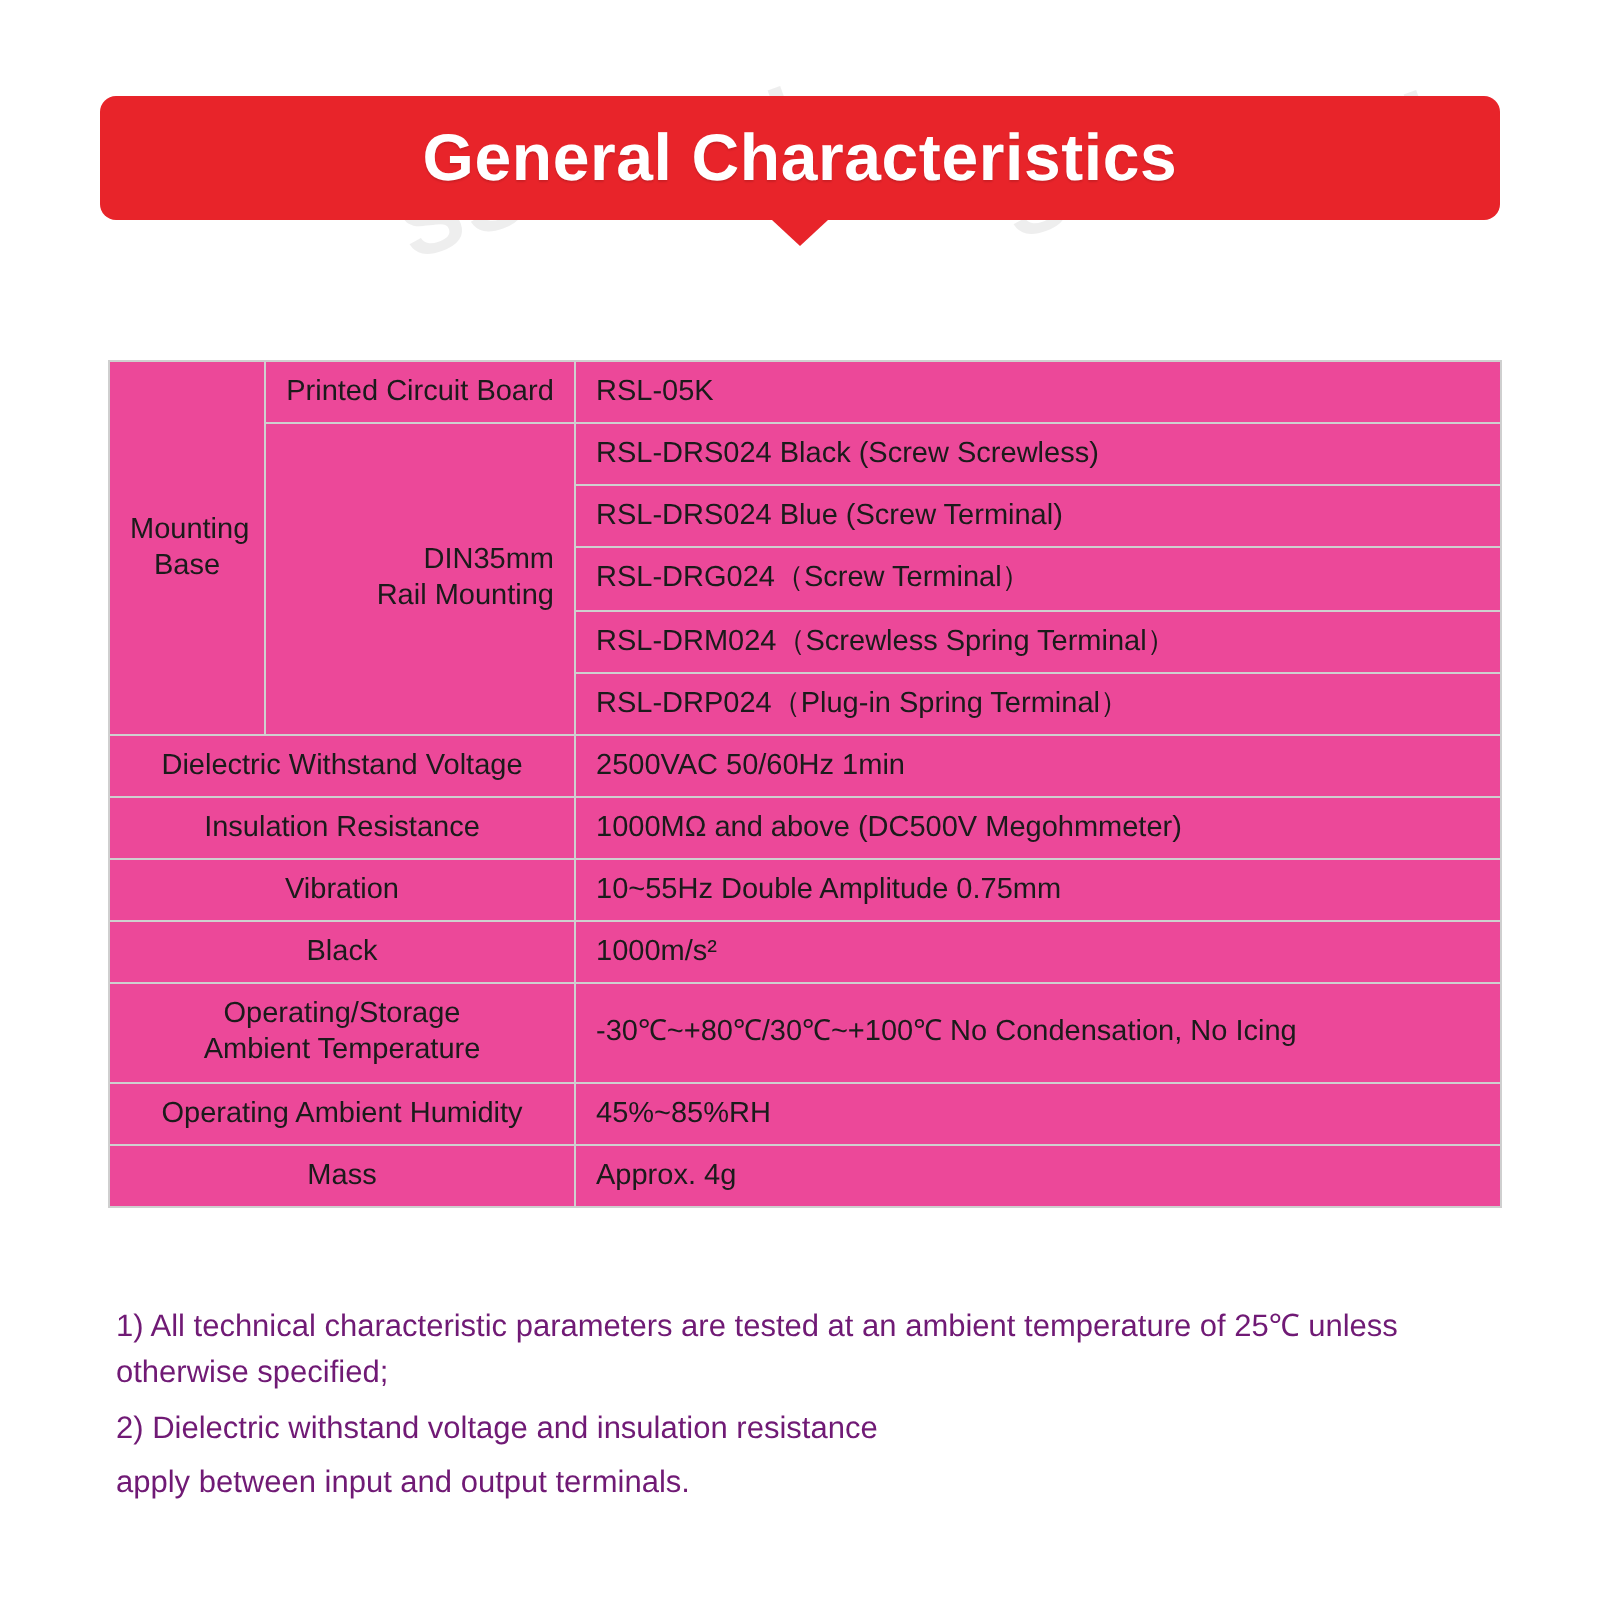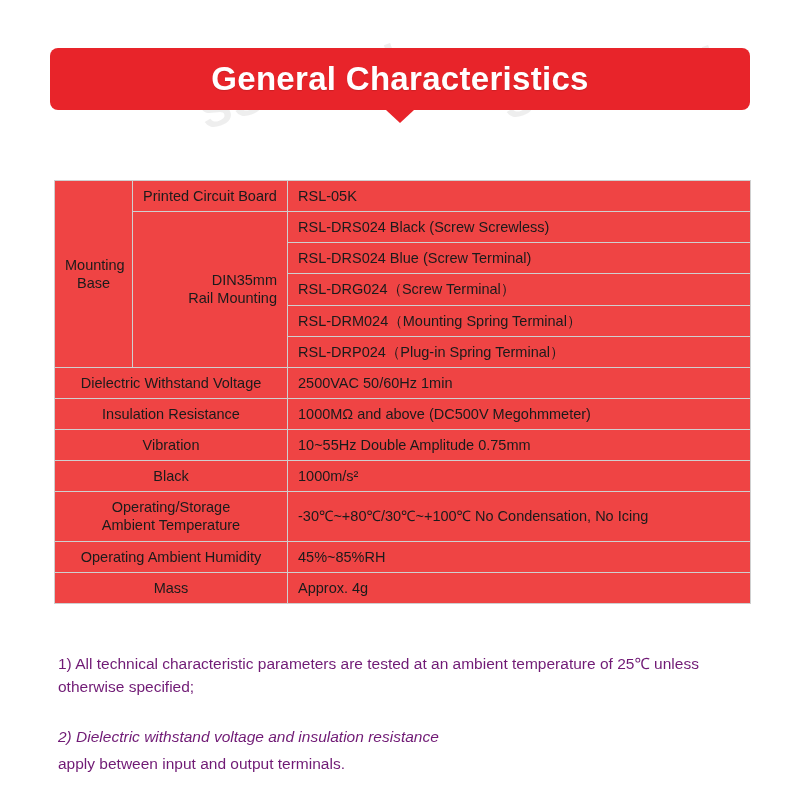--- a/index.html
+++ b/index.html
@@ -85,21 +85,21 @@
     width: 696px;
     table-layout: fixed;
   }
   table.spec td {
     border: 1px solid #cfcfcf;
     padding: 6px 10px;
     font-size: 14.5px;
     color: #1b1b1b;
     vertical-align: middle;
     line-height: 1.25;
-    background: #ef4444;
+    background: #ec4899;
   }
   td.lbl {
     text-align: center;
     font-size: 14px;
   }
   td.lbl-center {
     text-align: center;
     font-size: 14px;
   }
   td.din {
@@ -118,21 +118,21 @@
   .notes {
     position: absolute;
     left: 58px;
     top: 652px;
     width: 700px;
     font-size: 15.5px;
     color: #701a75;
     line-height: 1.5;
   }
   .notes p { margin: 0 0 4px 0; }
-  .notes .n2 { margin-top: 26px; font-style: italic; }
+  .notes .n2 { margin-top: 4px; }
 </style>
 </head>
 <body>
 
 <div class="page">
 
   <div class="wm w1">SSL</div>
   <div class="wm w2">SSL</div>
   <div class="wm w3">SSL</div>
   <div class="wm w4">SSL</div>
@@ -164,21 +164,21 @@
 Rail Mounting</td>
           <td class="val">RSL-DRS024 Black (Screw Screwless)</td>
         </tr>
         <tr>
           <td class="val">RSL-DRS024 Blue (Screw Terminal)</td>
         </tr>
         <tr>
           <td class="val">RSL-DRG024（Screw Terminal）</td>
         </tr>
         <tr>
-          <td class="val">RSL-DRM024（Mounting Spring Terminal）</td>
+          <td class="val">RSL-DRM024（Screwless Spring Terminal）</td>
         </tr>
         <tr>
           <td class="val">RSL-DRP024（Plug-in Spring Terminal）</td>
         </tr>
 
         <tr>
           <td class="lbl" colspan="2">Dielectric Withstand Voltage</td>
           <td class="val">2500VAC 50/60Hz 1min</td>
         </tr>
         <tr>

